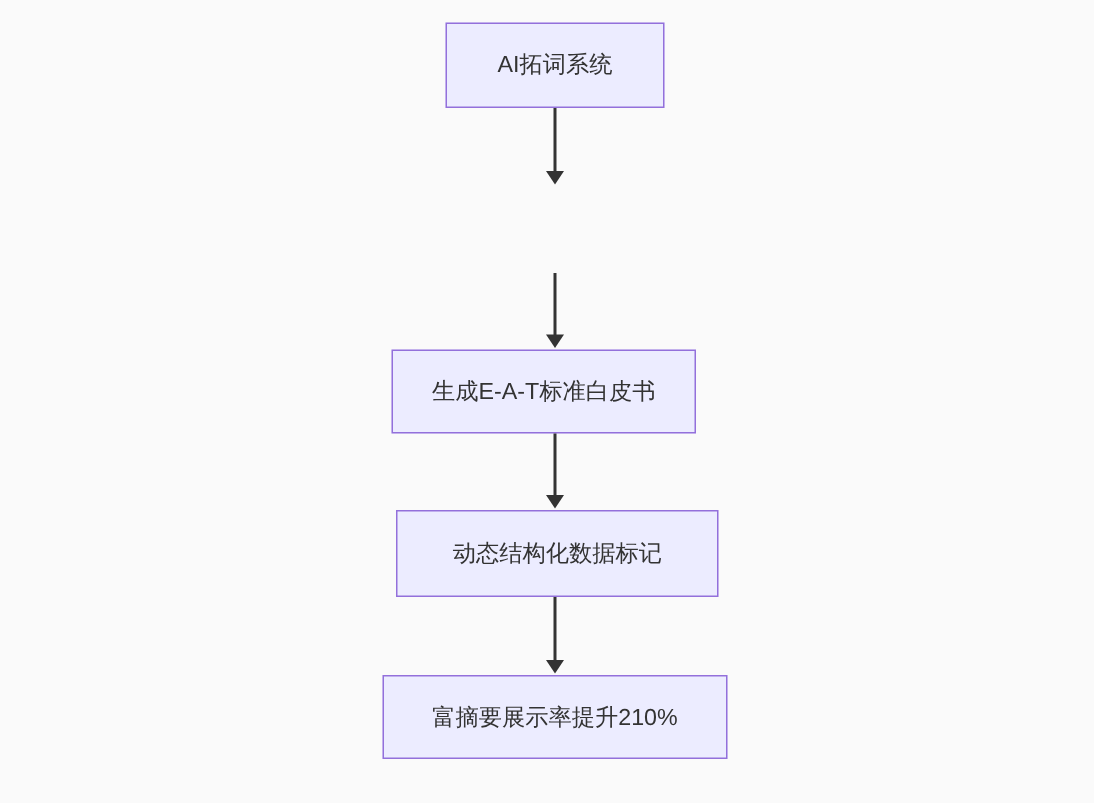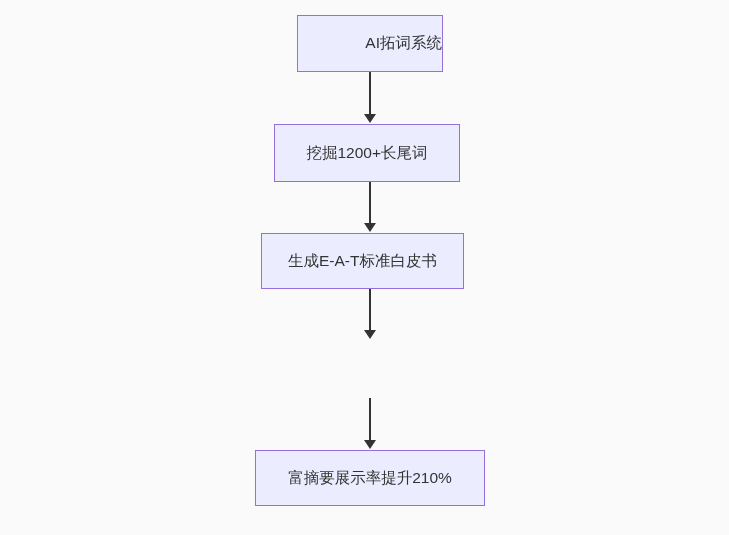--- a/index.html
+++ b/index.html
@@ -22,21 +22,21 @@
     background: #ECECFF;
     border: 1px solid #9370DB;
     color: #333333;
     font-size: 15.5px;
     display: flex;
     align-items: center;
     justify-content: center;
     text-align: center;
     white-space: nowrap;
   }
-  .node-1 { left: 297px; top: 15px;  width: 146px; height: 57px; justify-content: flex-end; }
+  .node-1 { left: 297px; top: 15px;  width: 146px; height: 57px; }
   .node-2 { left: 274px; top: 124px; width: 186px; height: 58px; }
   .node-3 { left: 261px; top: 233px; width: 203px; height: 56px; }
   .node-4 { left: 264px; top: 340px; width: 215px; height: 58px; }
   .node-5 { left: 255px; top: 450px; width: 230px; height: 56px; }
 
   .edge {
     position: absolute;
     width: 12px;
     left: 364px;
   }
@@ -71,38 +71,38 @@
 
   <div class="node node-1">
     <span>AI拓词系统</span>
   </div>
 
   <div class="edge edge-1">
     <div class="edge-line"></div>
     <div class="edge-head"></div>
   </div>
 
-  <div class="node node-2">
-    <span>挖掘1200+长尾词</span>
-  </div>
 
   <div class="edge edge-2">
     <div class="edge-line"></div>
     <div class="edge-head"></div>
   </div>
 
   <div class="node node-3">
     <span>生成E-A-T标准白皮书</span>
   </div>
 
   <div class="edge edge-3">
     <div class="edge-line"></div>
     <div class="edge-head"></div>
   </div>
 
+  <div class="node node-4">
+    <span>动态结构化数据标记</span>
+  </div>
 
   <div class="edge edge-4">
     <div class="edge-line"></div>
     <div class="edge-head"></div>
   </div>
 
   <div class="node node-5">
     <span>富摘要展示率提升210%</span>
   </div>
 

